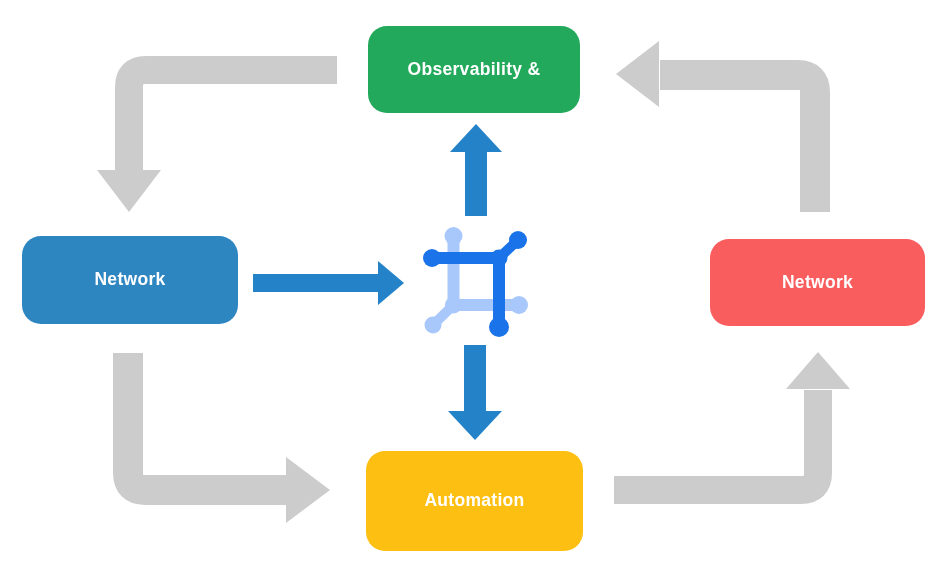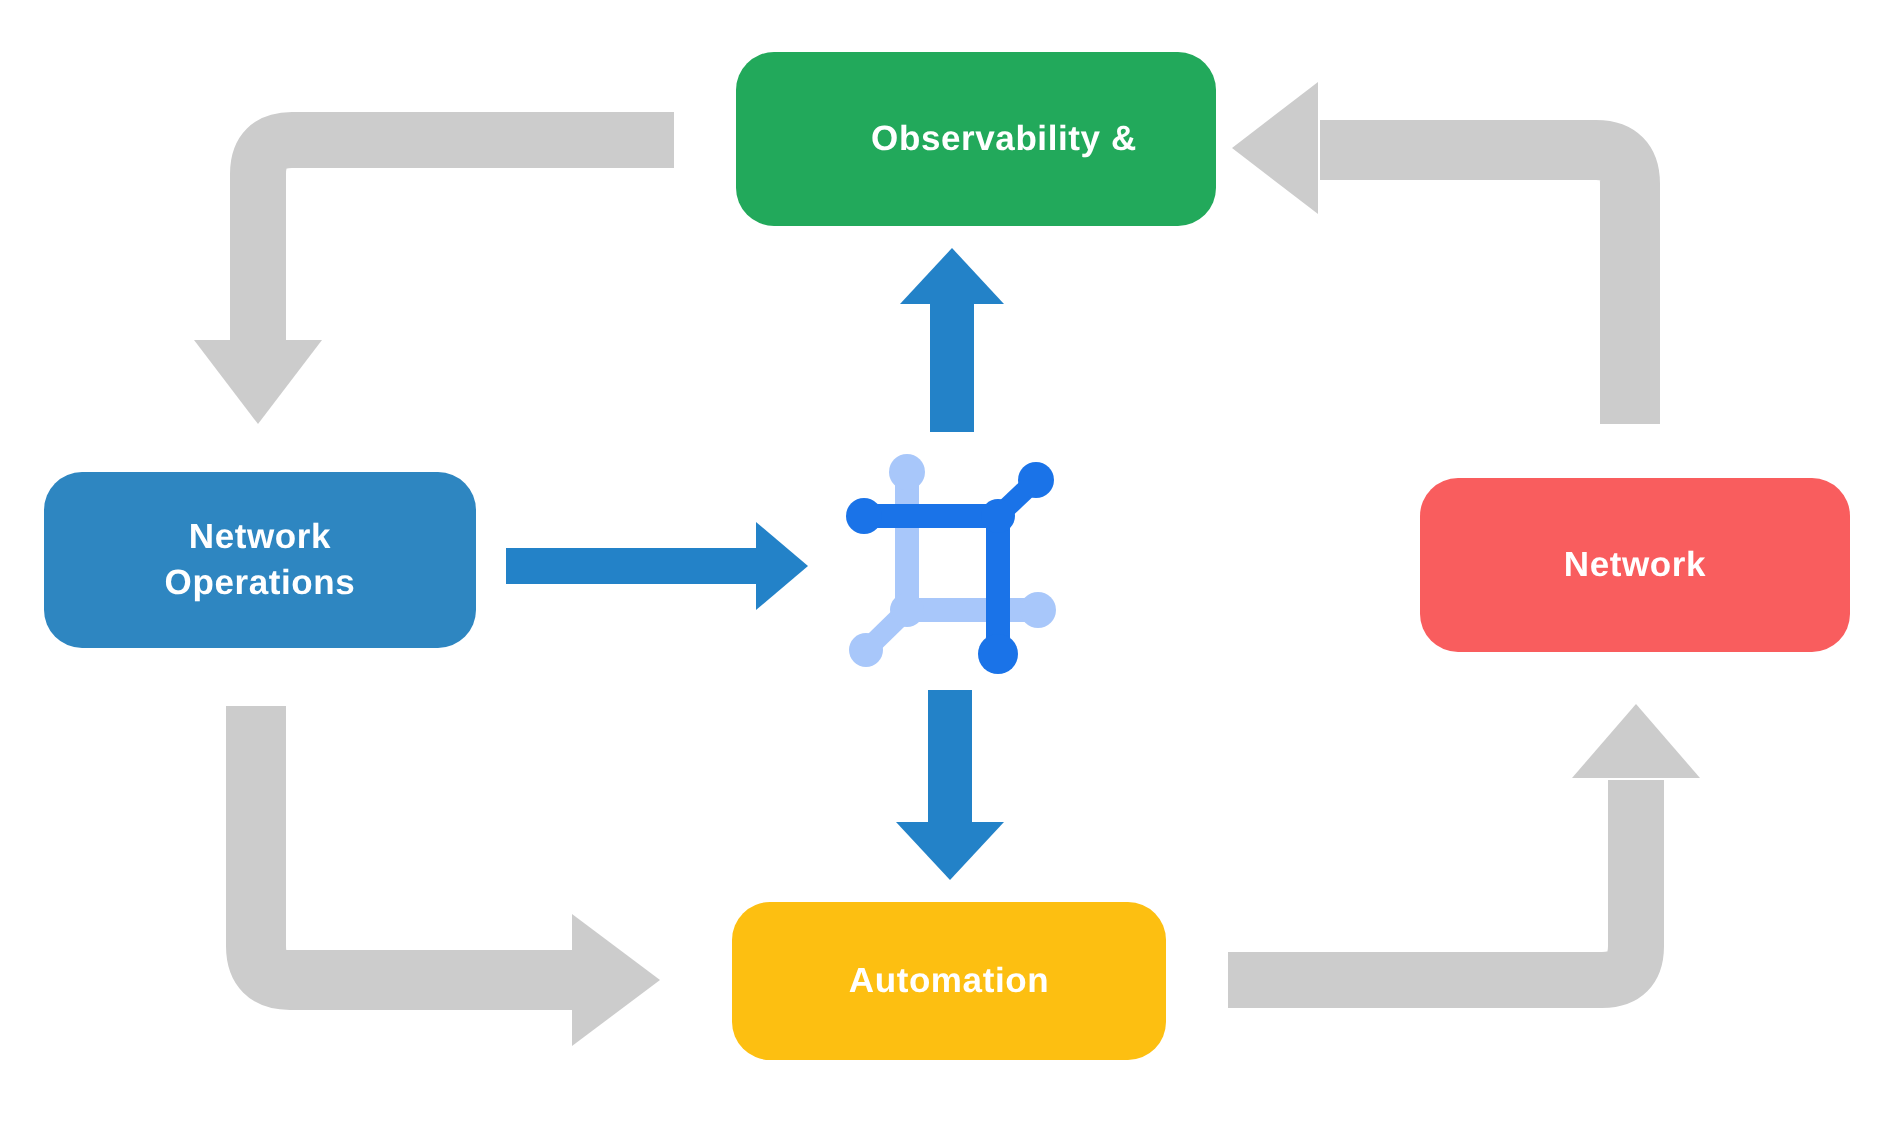--- a/index.html
+++ b/index.html
@@ -29,24 +29,24 @@
     display: flex;
     align-items: center;
     justify-content: center;
     text-align: center;
     color: #ffffff;
     font-size: 17.5px;
     font-weight: 700;
     letter-spacing: 0.3px;
     line-height: 1.32;
   }
-  .node-top    { left: 368px; top: 26px;  width: 212px; height: 87px; padding-left: 28px; }
+  .node-top    { left: 368px; top: 26px;  width: 212px; height: 87px; }
   .node-left   { left: 22px;  top: 236px; width: 216px; height: 88px; }
   .node-right  { left: 710px; top: 239px; width: 215px; height: 87px; }
-  .node-bottom { left: 366px; top: 451px; width: 217px; height: 79px; }
+  .node-bottom { left: 366px; top: 451px; width: 217px; height: 100px; }
   .node-label span { display: block; }
   .center-icon {
     position: absolute;
     left: 415px;
     top: 223px;
     width: 120px;
     height: 120px;
   }
   .cycle-path { fill: none; }
   .flow-path { fill: none; }
@@ -119,21 +119,20 @@
 
   <div class="node node-top" style="background-color: rgb(34, 169, 91);">
     <div class="node-label">
       <span>Observability &amp;</span>
     </div>
   </div>
 
   <div class="node node-left" style="background-color: rgb(46, 134, 193);">
     <div class="node-label">
       <span>Network</span>
-      <span>Operations</span>
     </div>
   </div>
 
   <div class="node node-right" style="background-color: rgb(249, 93, 94);">
     <div class="node-label">
       <span>Network</span>
     </div>
   </div>
 
   <div class="node node-bottom" style="background-color: rgb(253, 191, 17);">

